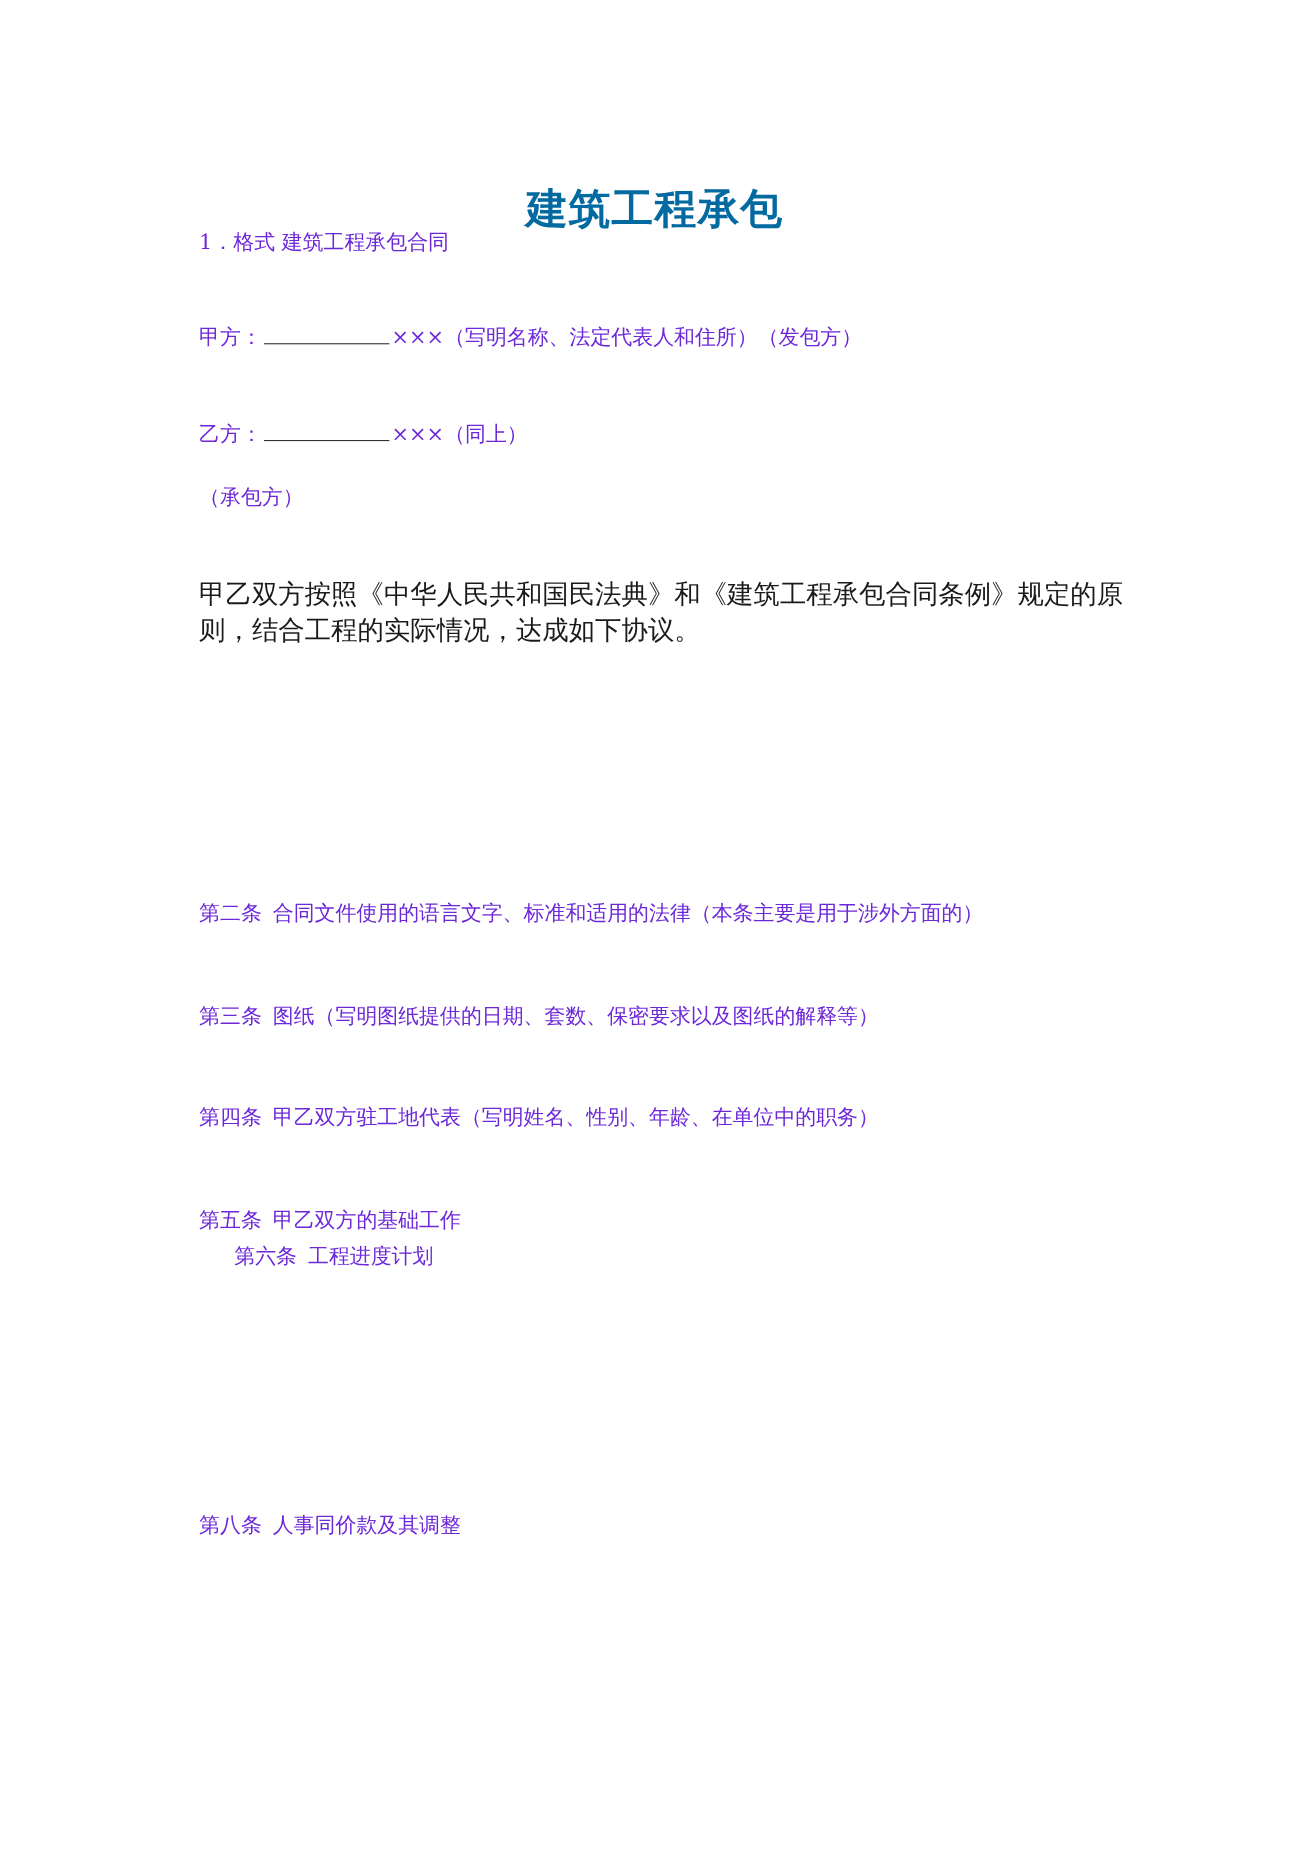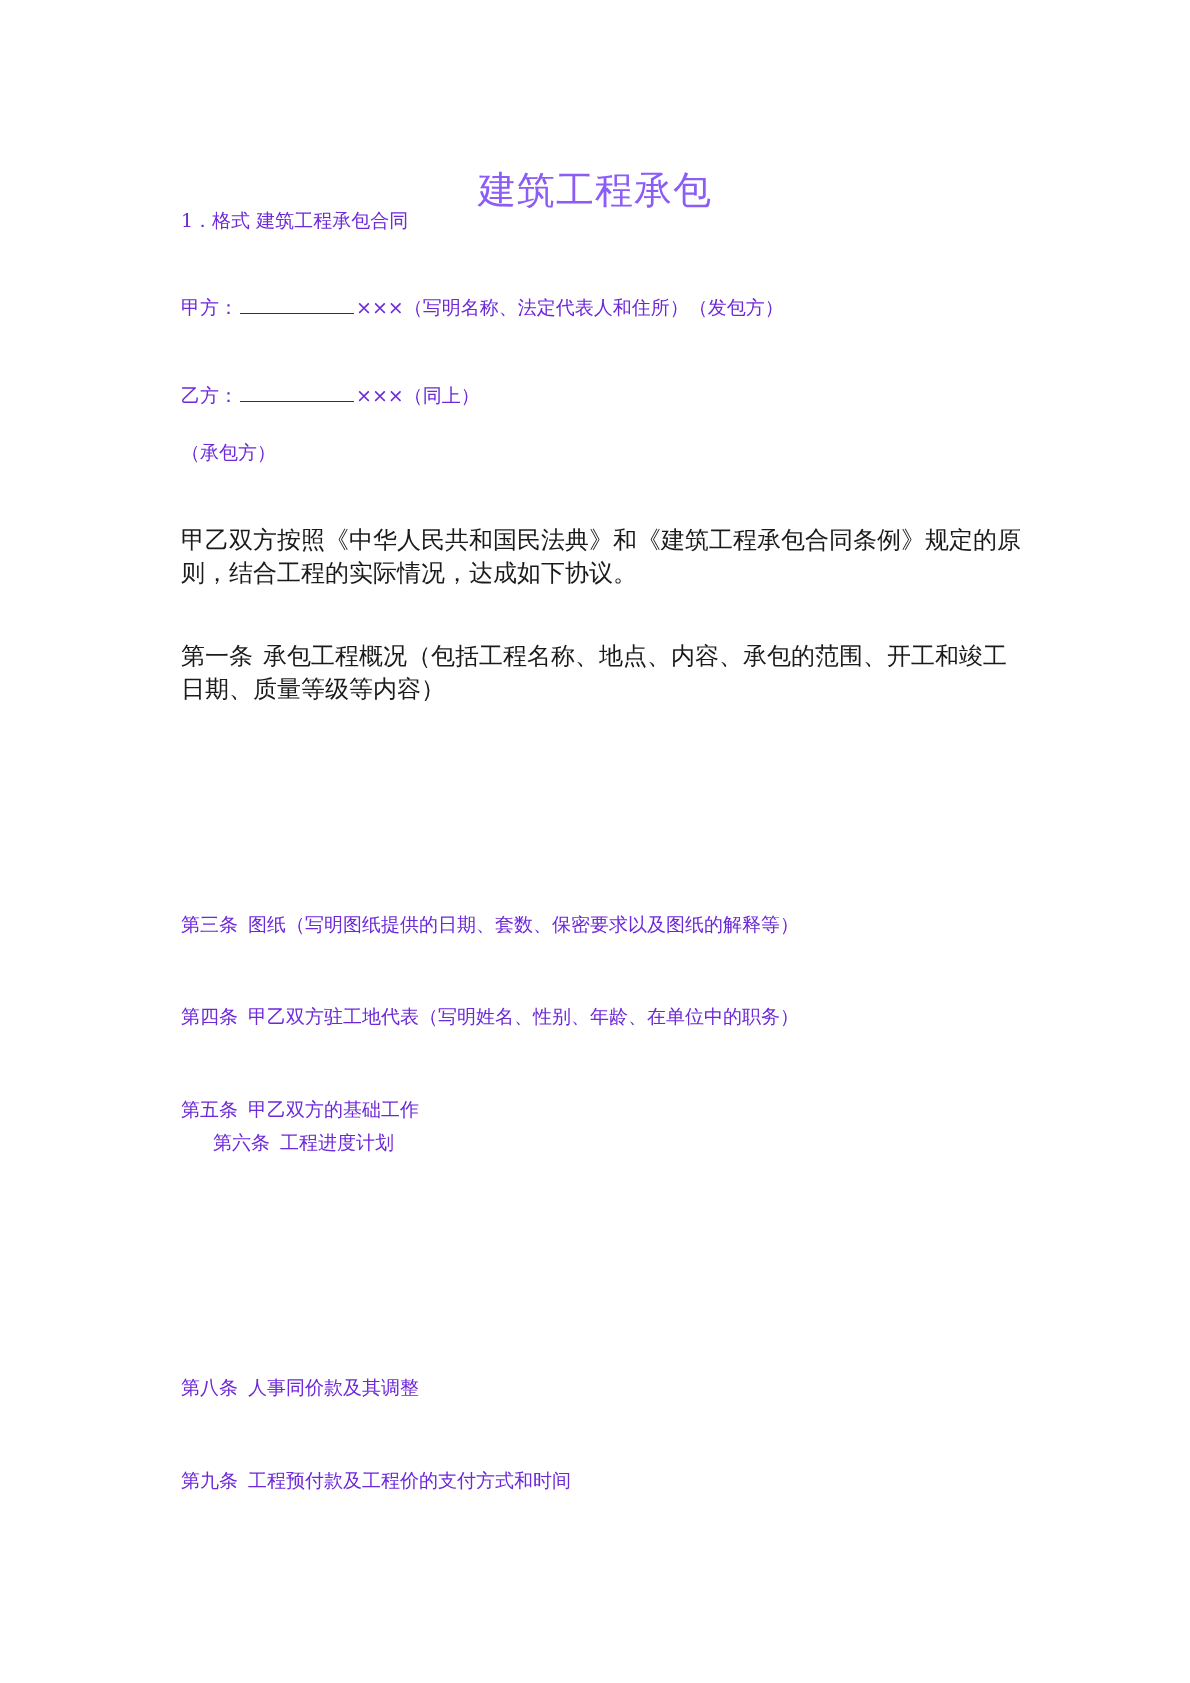--- a/index.html
+++ b/index.html
@@ -21,24 +21,24 @@
       width: 1190px;
       height: 1683px;
     }
     .title {
       position: absolute;
       top: 166px;
       left: 0;
       width: 1190px;
       text-align: center;
       font-size: 38px;
-      font-weight: normal;
+      font-weight: bold;
       line-height: 48px;
       letter-spacing: 1px;
-      color: #8b5cf6;
+      color: #0369a1;
     }
     .line {
       position: absolute;
       left: 181px;
       font-size: 19px;
       line-height: 33px;
       white-space: nowrap;
       color: #6d28d9;
     }
     .para {
@@ -73,24 +73,24 @@
   </div>
 
   <div class="line" style="top:379px;text-align:right;">
     <span>乙方：</span><span class="blank"></span><span>×××（同上）</span>
   </div>
 
   <div class="line" style="top:436px;text-align:right;">（承包方）</div>
 
   <div class="para" style="top:524px;">甲乙双方按照《中华人民共和国民法典》和《建筑工程承包合同条例》规定的原则，结合工程的实际情况，达成如下协议。</div>
 
-  <div class="para" style="top:640px;">
-    <span>第一条</span><span class="gap"></span><span>承包工程概况（包括工程名称、地点、内容、承包的范围、开工和竣工日期、质量等级等内容）</span>
+
+  <div class="line" style="top:814px;">
+    <span>第二条</span><span class="gap"></span><span>合同文件使用的语言文字、标准和适用的法律（本条主要是用于涉外方面的）</span>
   </div>
-
 
   <div class="line" style="top:908px;">
     <span>第三条</span><span class="gap"></span><span>图纸（写明图纸提供的日期、套数、保密要求以及图纸的解释等）</span>
   </div>
 
   <div class="line" style="top:1000px;">
     <span>第四条</span><span class="gap"></span><span>甲乙双方驻工地代表（写明姓名、性别、年龄、在单位中的职务）</span>
   </div>
 
   <div class="line" style="top:1093px;">
@@ -99,17 +99,14 @@
 
   <div class="line" style="top:1126px;margin-left:32px;">
     <span>第六条</span><span class="gap"></span><span>工程进度计划</span>
   </div>
 
 
   <div class="line" style="top:1371px;">
     <span>第八条</span><span class="gap"></span><span>人事同价款及其调整</span>
   </div>
 
-  <div class="line" style="top:1464px;">
-    <span>第九条</span><span class="gap"></span><span>工程预付款及工程价的支付方式和时间</span>
-  </div>
 
 </div>
 
 </body></html>

